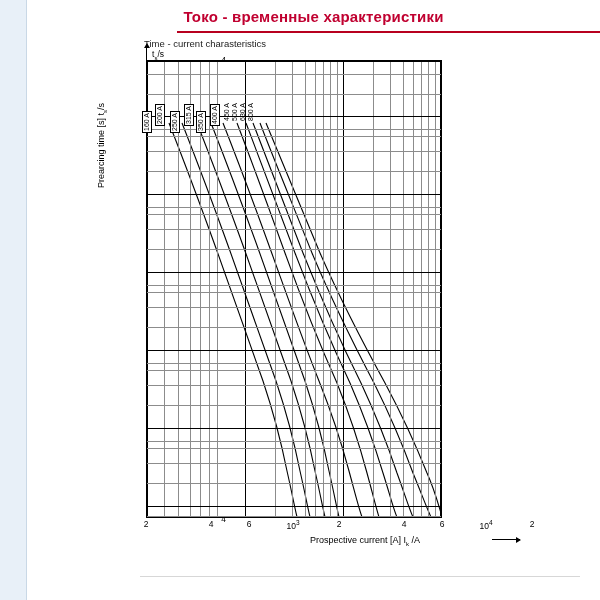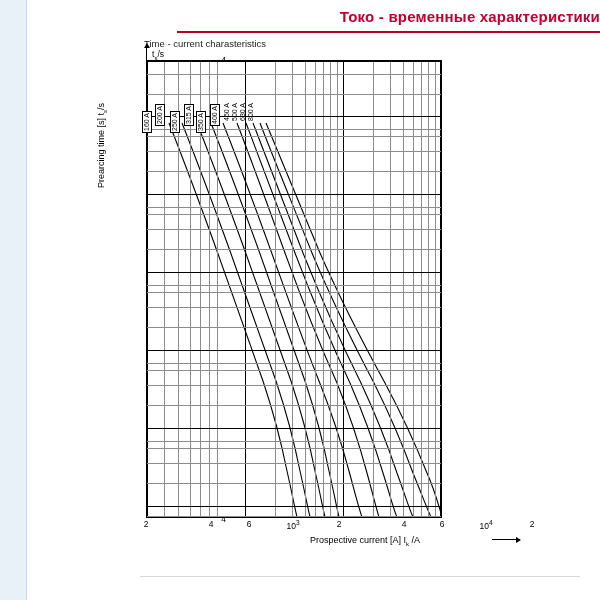--- a/index.html
+++ b/index.html
@@ -18,21 +18,21 @@
   #left-strip-line{
     position:absolute;left:26px;top:0;width:1px;height:600px;background:#c9d8e6;
   }
   
   #header{
     position:absolute;left:27px;top:0;width:573px;height:34px;
     background:#ffffff;
   }
   #header-title{
     position:absolute;left:0;top:8px;width:573px;
-    text-align:right;
+    text-align:center;
     color:#c00030;
     font-size:15px;
     font-weight:bold;
     letter-spacing:.2px;
   }
   #header-rule{
     position:absolute;left:150px;top:31px;width:430px;height:2px;
     background:#b8001f;
   }
   

